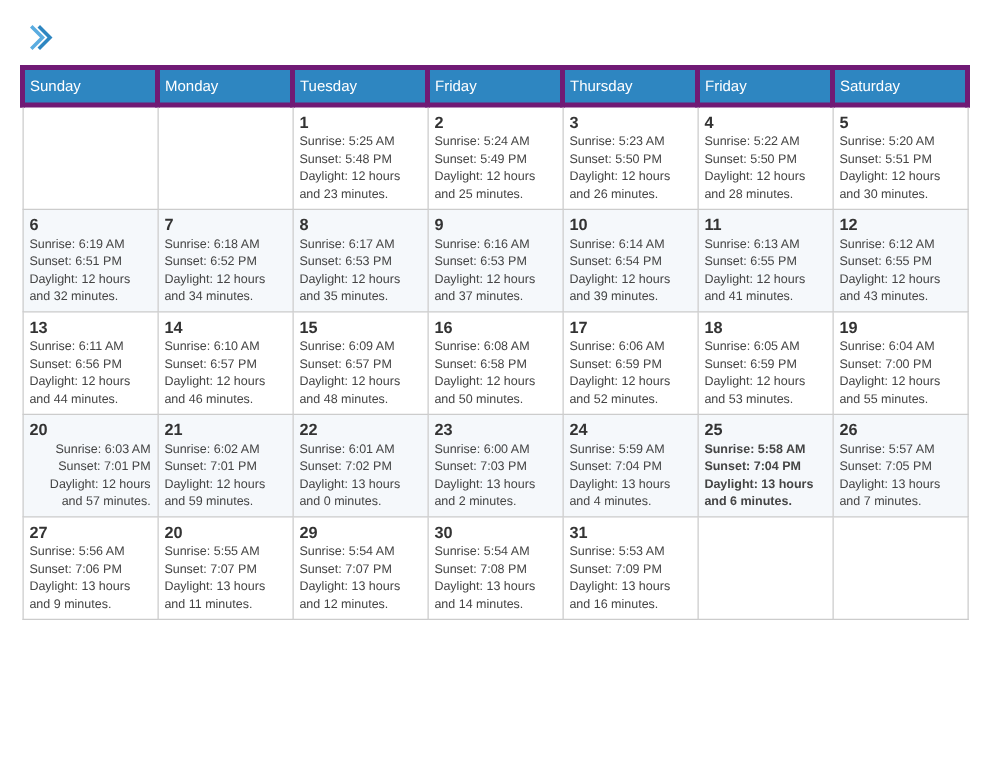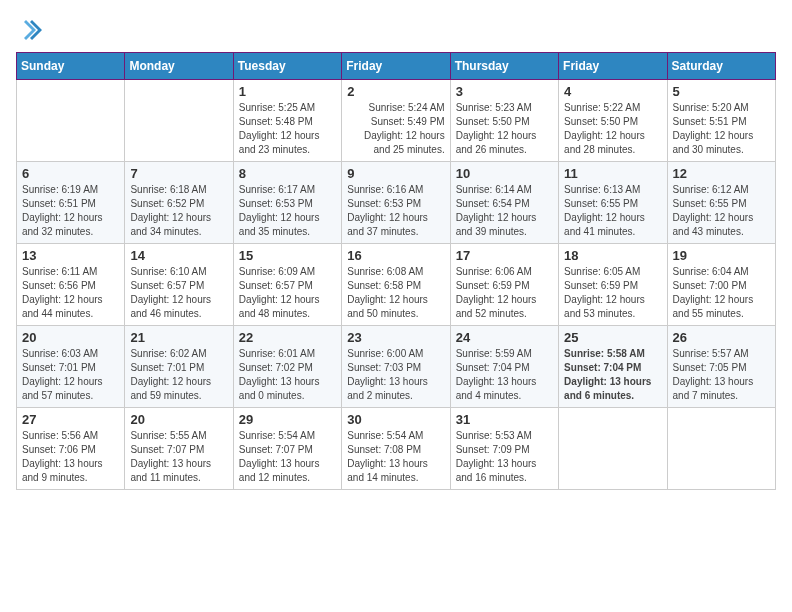--- a/index.html
+++ b/index.html
@@ -46,22 +46,22 @@
       width: 100%;
       border-collapse: collapse;
       font-size: 11px;
     }
     .calendar thead th {
       background: #2e86c1;
       color: #fff;
       padding: 6px 4px;
       text-align: left;
       font-size: 12px;
-      font-weight: bold;
-      border: 1px solid #701a75;
+      font-weight: normal;
+      border: 4px solid #701a75;
     }
     .calendar tbody td {
       border: 1px solid #ccc;
       vertical-align: top;
       padding: 4px 5px;
       width: 108px;
       min-height: 80px;
       background: #fff;
     }
     .calendar tbody tr:nth-child(even) td {
@@ -118,21 +118,21 @@
         <td class="empty"></td>
         <td class="empty"></td>
         <td>
           <span class="day-num">1</span>
           <div class="day-info" style="white-space: pre-line;">Sunrise: 5:25 AM
 Sunset: 5:48 PM
 Daylight: 12 hours and 23 minutes.</div>
         </td>
         <td>
           <span class="day-num">2</span>
-          <div class="day-info" style="white-space: pre-line; text-align: right;">Sunrise: 5:24 AM
+          <div class="day-info" style="white-space: pre-line;">Sunrise: 5:24 AM
 Sunset: 5:49 PM
 Daylight: 12 hours and 25 minutes.</div>
         </td>
         <td>
           <span class="day-num">3</span>
           <div class="day-info" style="white-space: pre-line;">Sunrise: 5:23 AM
 Sunset: 5:50 PM
 Daylight: 12 hours and 26 minutes.</div>
         </td>
         <td>
@@ -232,21 +232,21 @@
         <td>
           <span class="day-num">19</span>
           <div class="day-info" style="white-space: pre-line;">Sunrise: 6:04 AM
 Sunset: 7:00 PM
 Daylight: 12 hours and 55 minutes.</div>
         </td>
       </tr>
       <tr>
         <td>
           <span class="day-num">20</span>
-          <div class="day-info" style="white-space: pre-line;">Sunrise: 6:03 AM
+          <div class="day-info" style="white-space: pre-line; text-align: right;">Sunrise: 6:03 AM
 Sunset: 7:01 PM
 Daylight: 12 hours and 57 minutes.</div>
         </td>
         <td>
           <span class="day-num">21</span>
           <div class="day-info" style="white-space: pre-line;">Sunrise: 6:02 AM
 Sunset: 7:01 PM
 Daylight: 12 hours and 59 minutes.</div>
         </td>
         <td>

